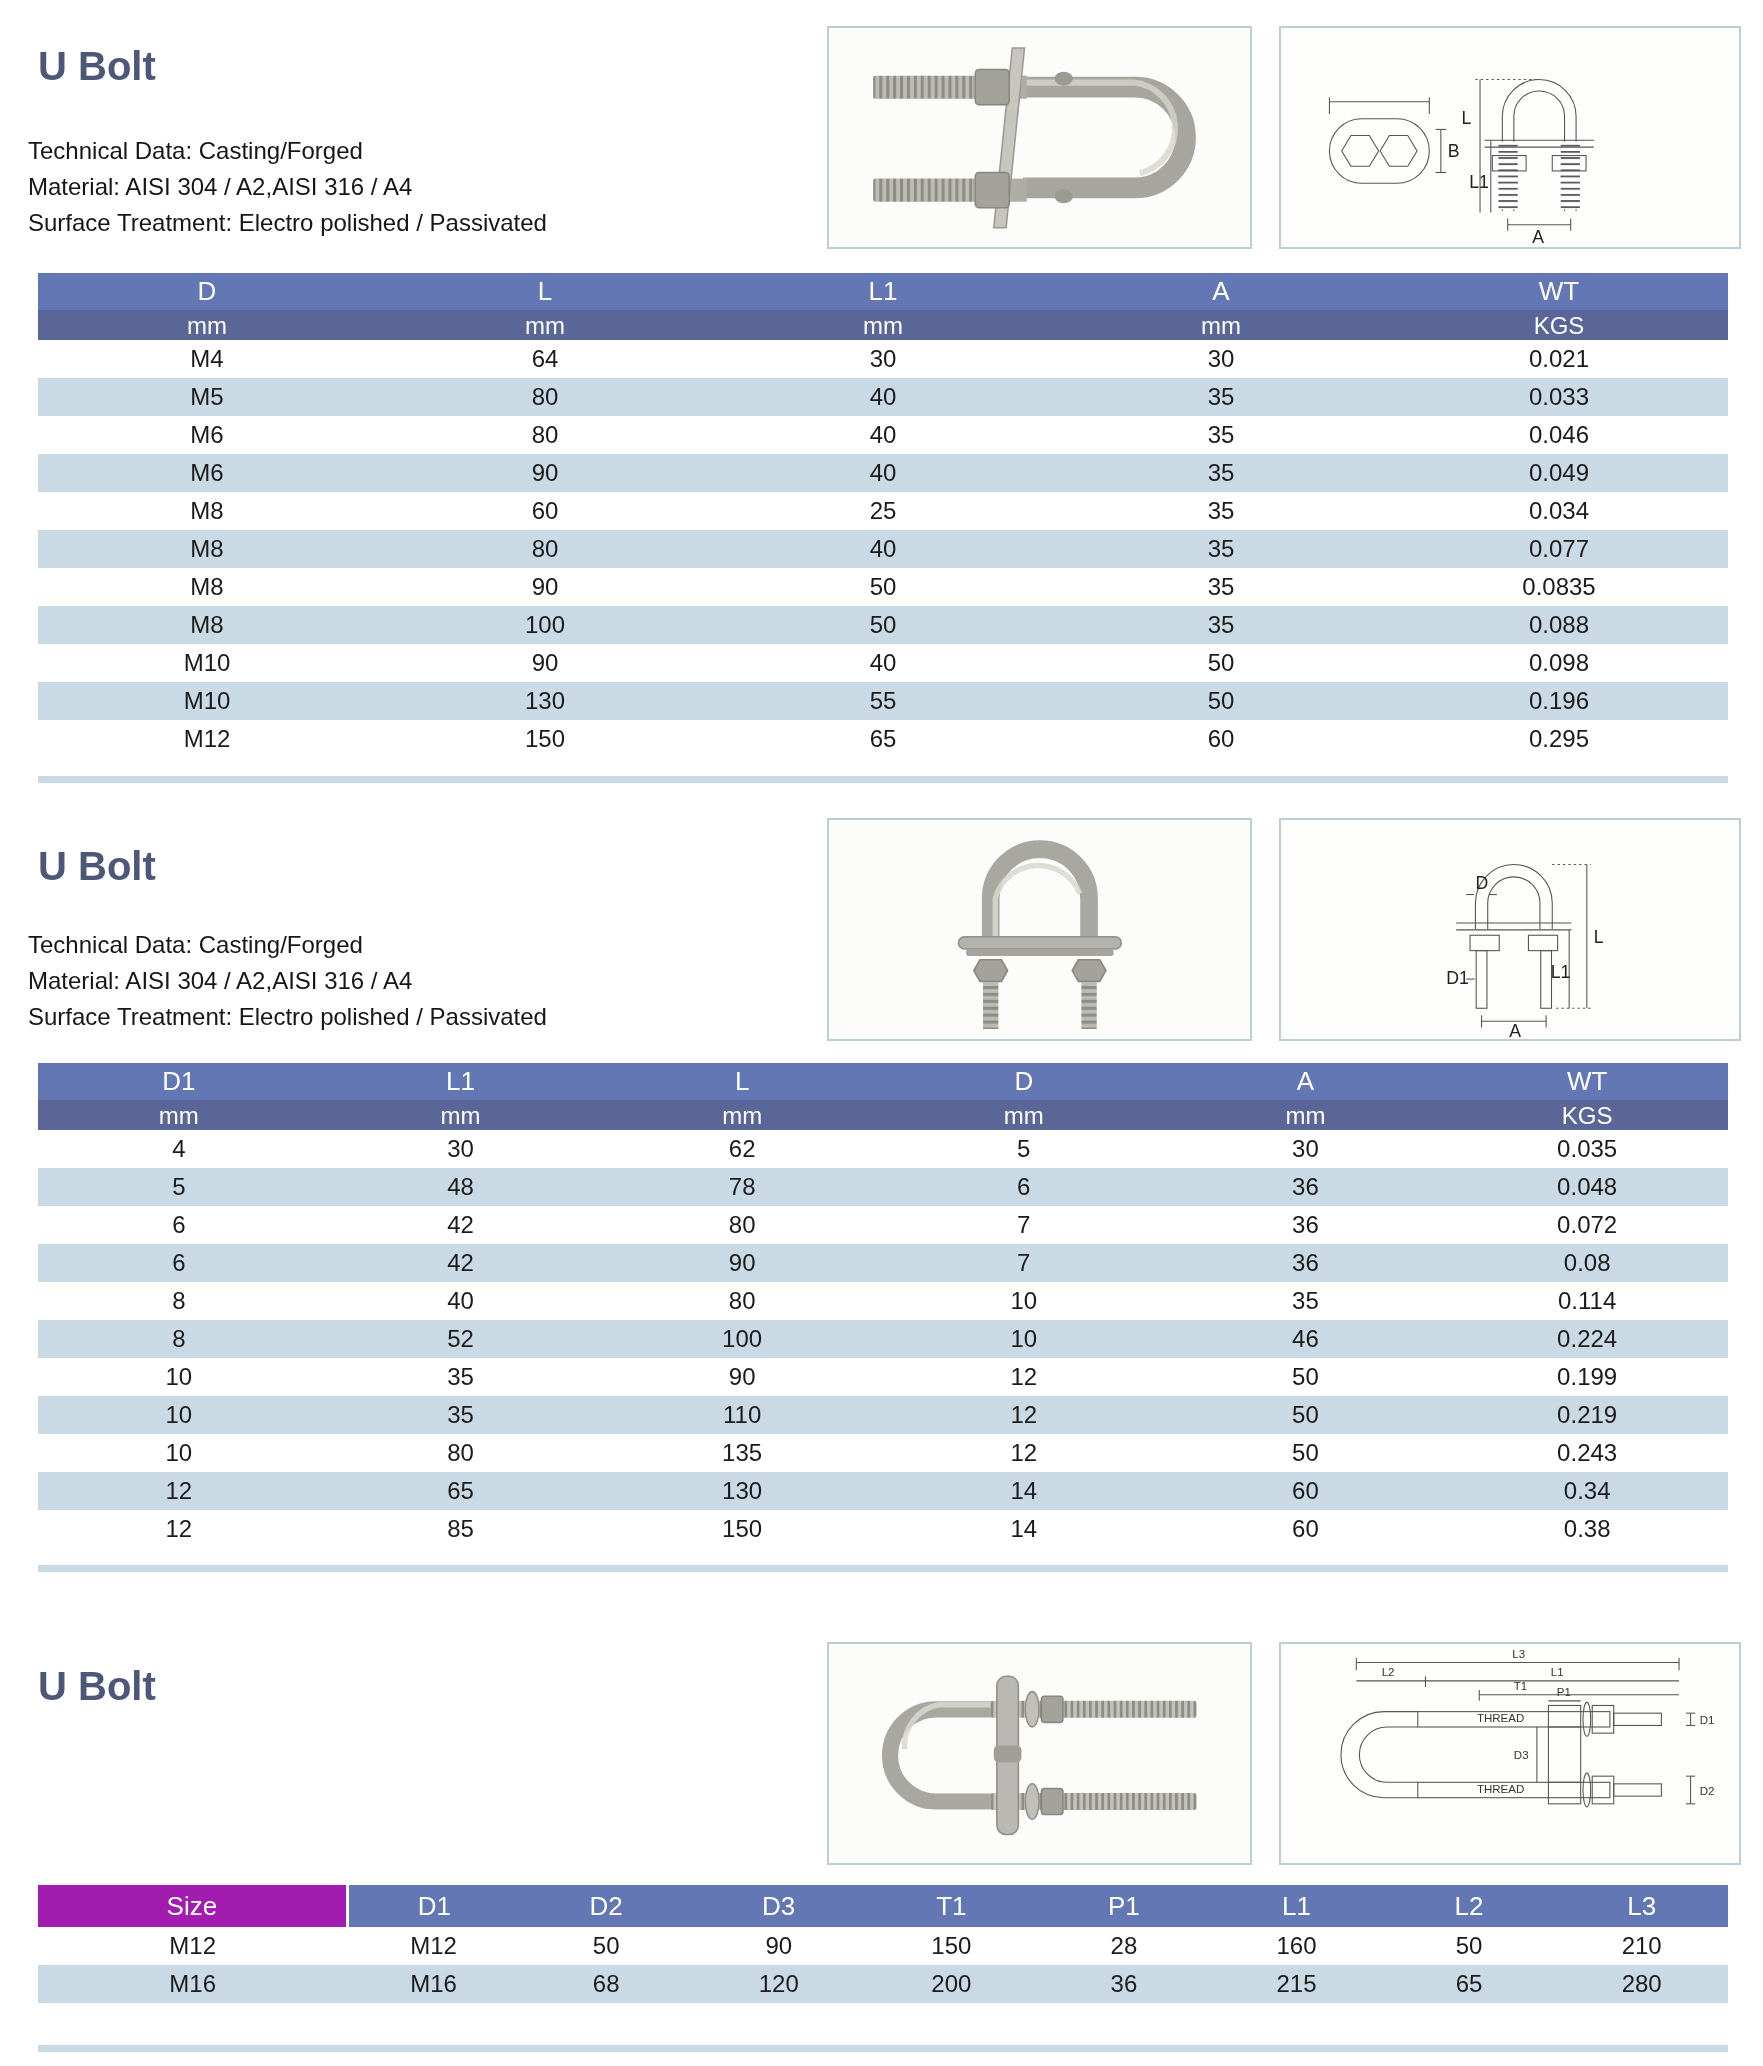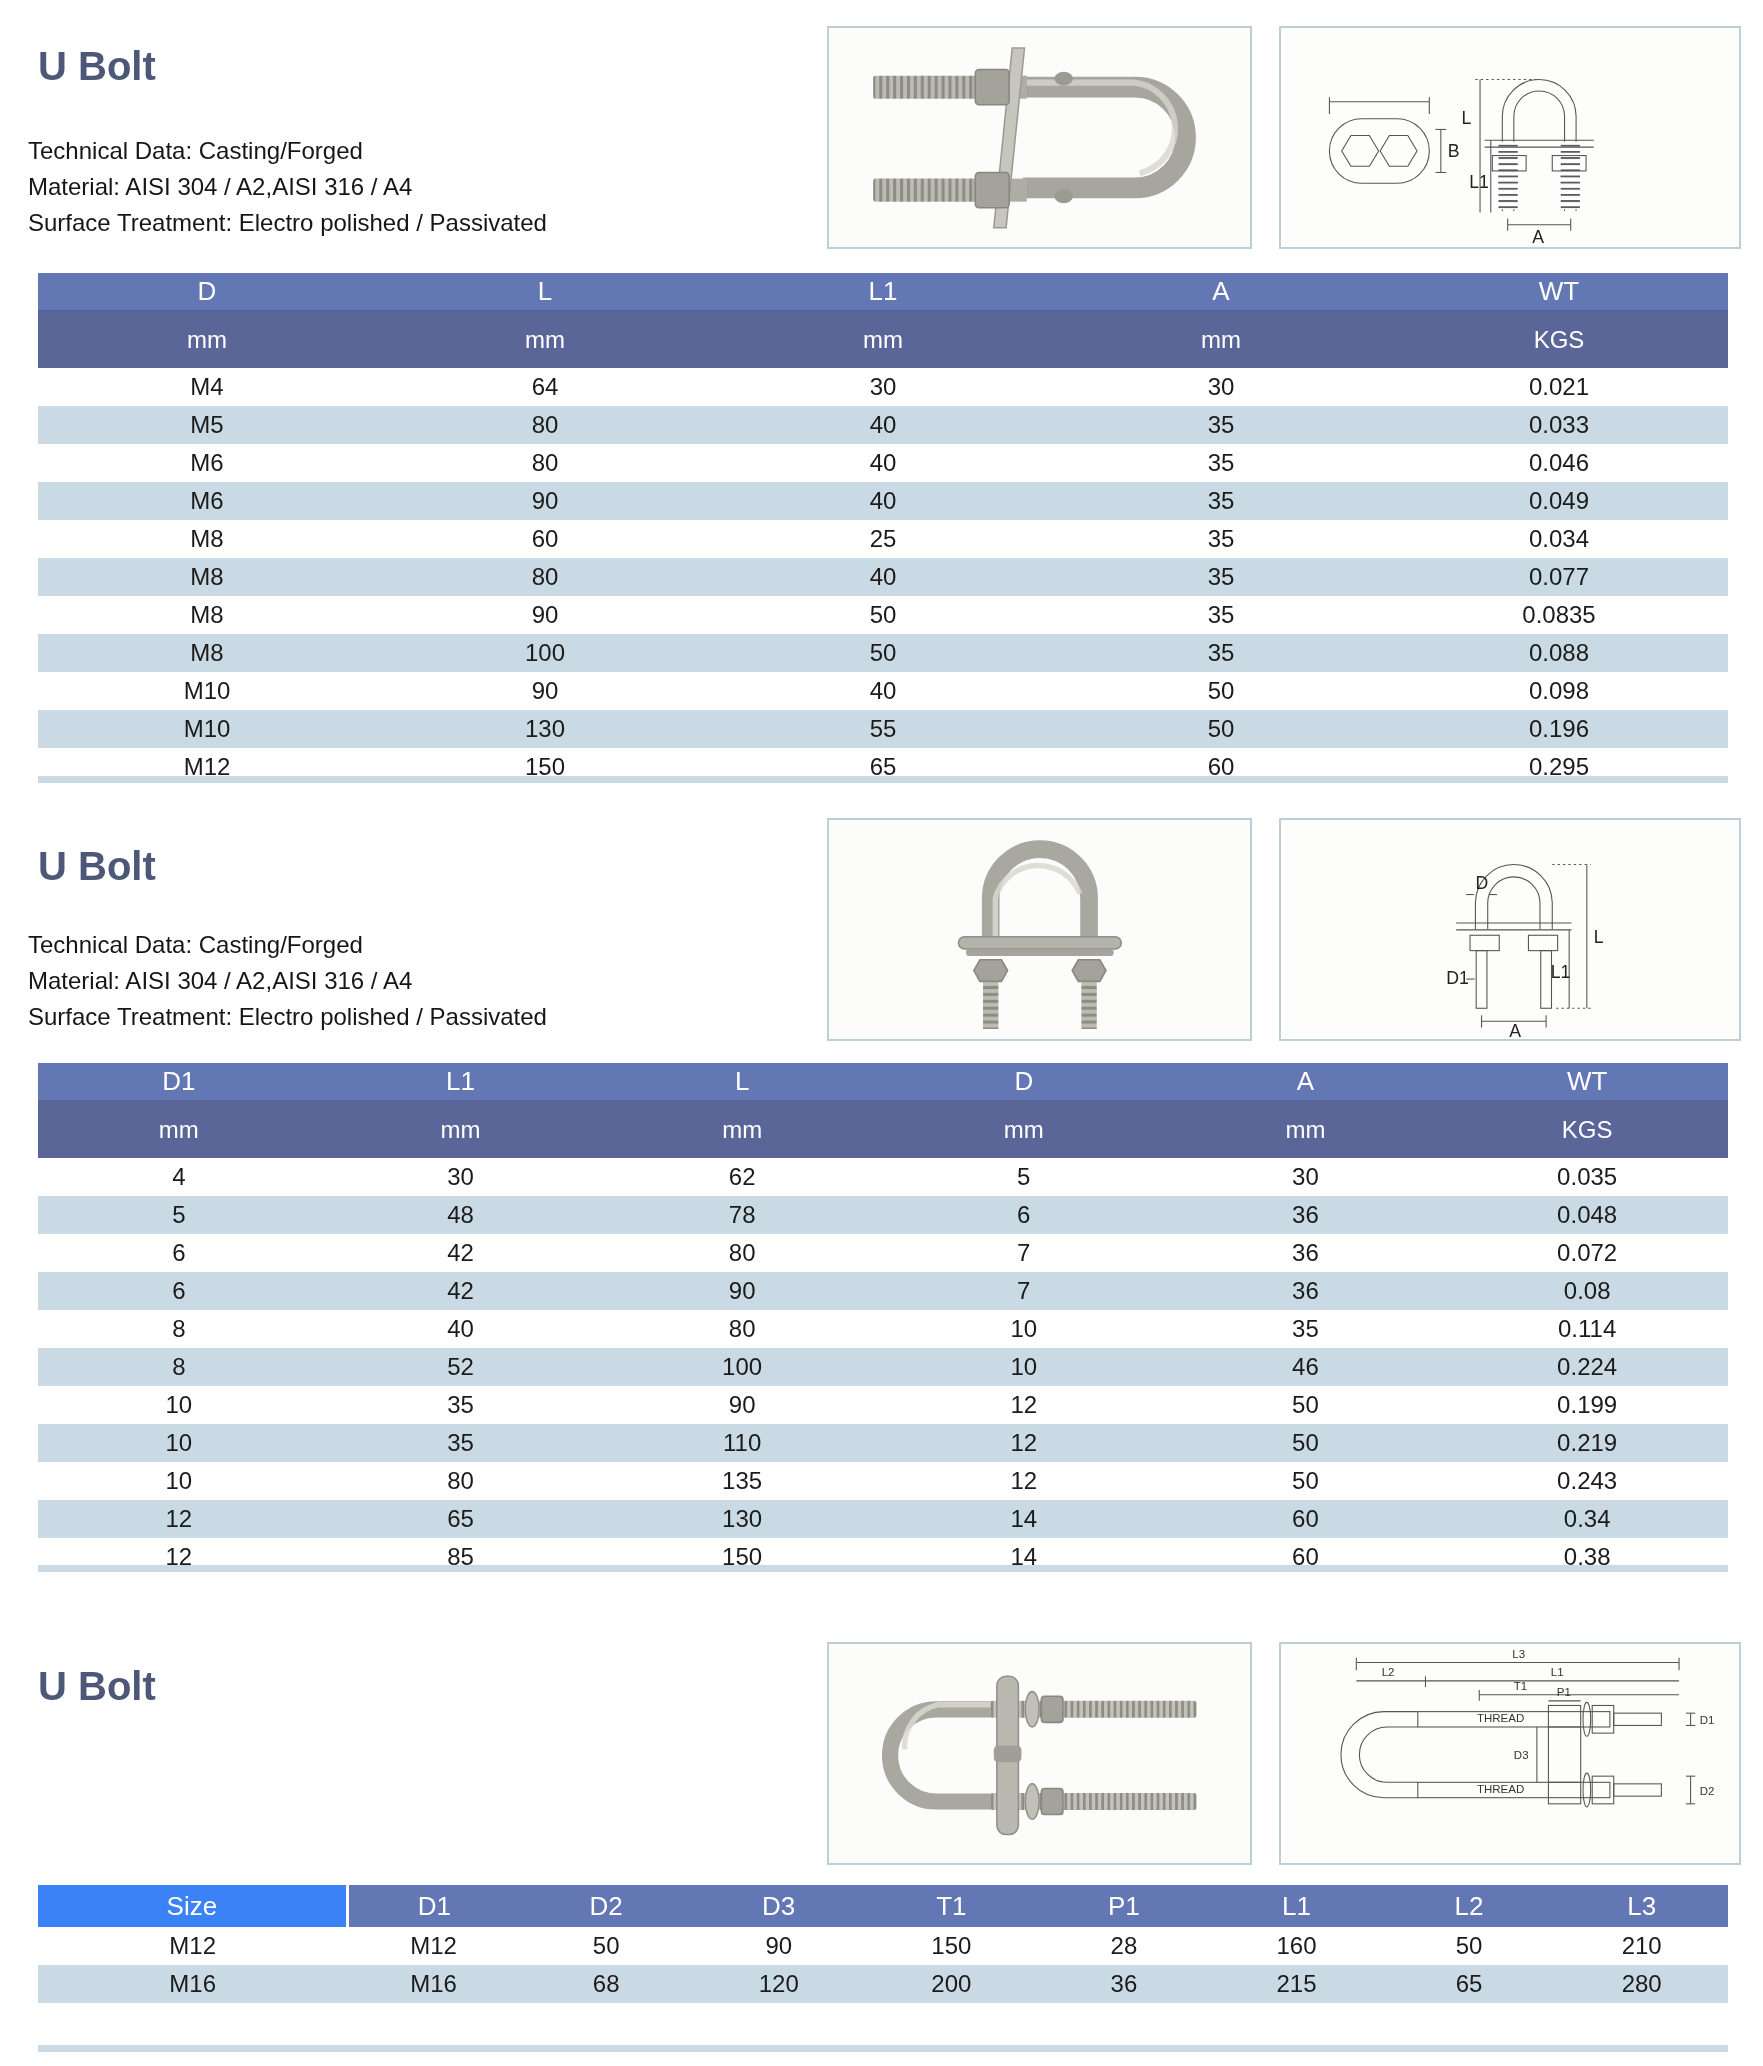--- a/index.html
+++ b/index.html
@@ -14,25 +14,25 @@
 
   .img-box{position:absolute;width:425px;height:223px;border:2.3px solid #bccfd8;background:#fcfcfb;box-sizing:border-box;}
   .img-box.drawing{width:462px;background:#fdfdfc;}
   .pb{left:827px;} .db{left:1279px;}
   .row1{top:26px;} .row2{top:818px;} .row3{top:1642px;}
   .img-box svg{display:block;width:100%;height:100%;}
 
   table.spec{position:absolute;left:38px;width:1690px;border-collapse:collapse;table-layout:fixed;}
   #table1{top:273px;} #table2{top:1063px;} #table3{top:1885px;}
   table.spec th{background:#6277b3;color:#ffffff;font-weight:400;font-size:26px;height:37px;text-align:center;padding:0;}
-  table.spec tr.units th{background:#5a6697;font-size:24px;height:57px;border-top:1.6px solid #56629b;}
+  table.spec tr.units th{background:#5a6697;font-size:24px;height:29px;border-top:1.6px solid #56629b;}
   table.spec td{height:38px;font-size:24px;color:#1b1b1b;text-align:center;padding:0;background:#ffffff;}
   table.spec tbody tr:nth-child(even) td{background:#c9dae4;}
   #table3 th{height:42px;}
-  #table3 th.dark{background:#3b82f6;border-right:3.1px solid #ffffff;margin-left:47px;}
+  #table3 th.dark{background:#a21caf;border-right:3.1px solid #ffffff;margin-left:47px;}
 
   .strip{position:absolute;left:38px;width:1690px;height:7px;background:#c9dae4;}
   #s1{top:776px;} #s2{top:1565px;} #s3{top:2045px;}
 
   .dim{font-size:23px;fill:#222;font-family:"Liberation Sans",sans-serif;}
   .dim-s{font-size:15px;fill:#333;font-family:"Liberation Sans",sans-serif;}
   .thin{stroke:#555;stroke-width:1.4;fill:none;}
 </style>
 </head>
 <body>

